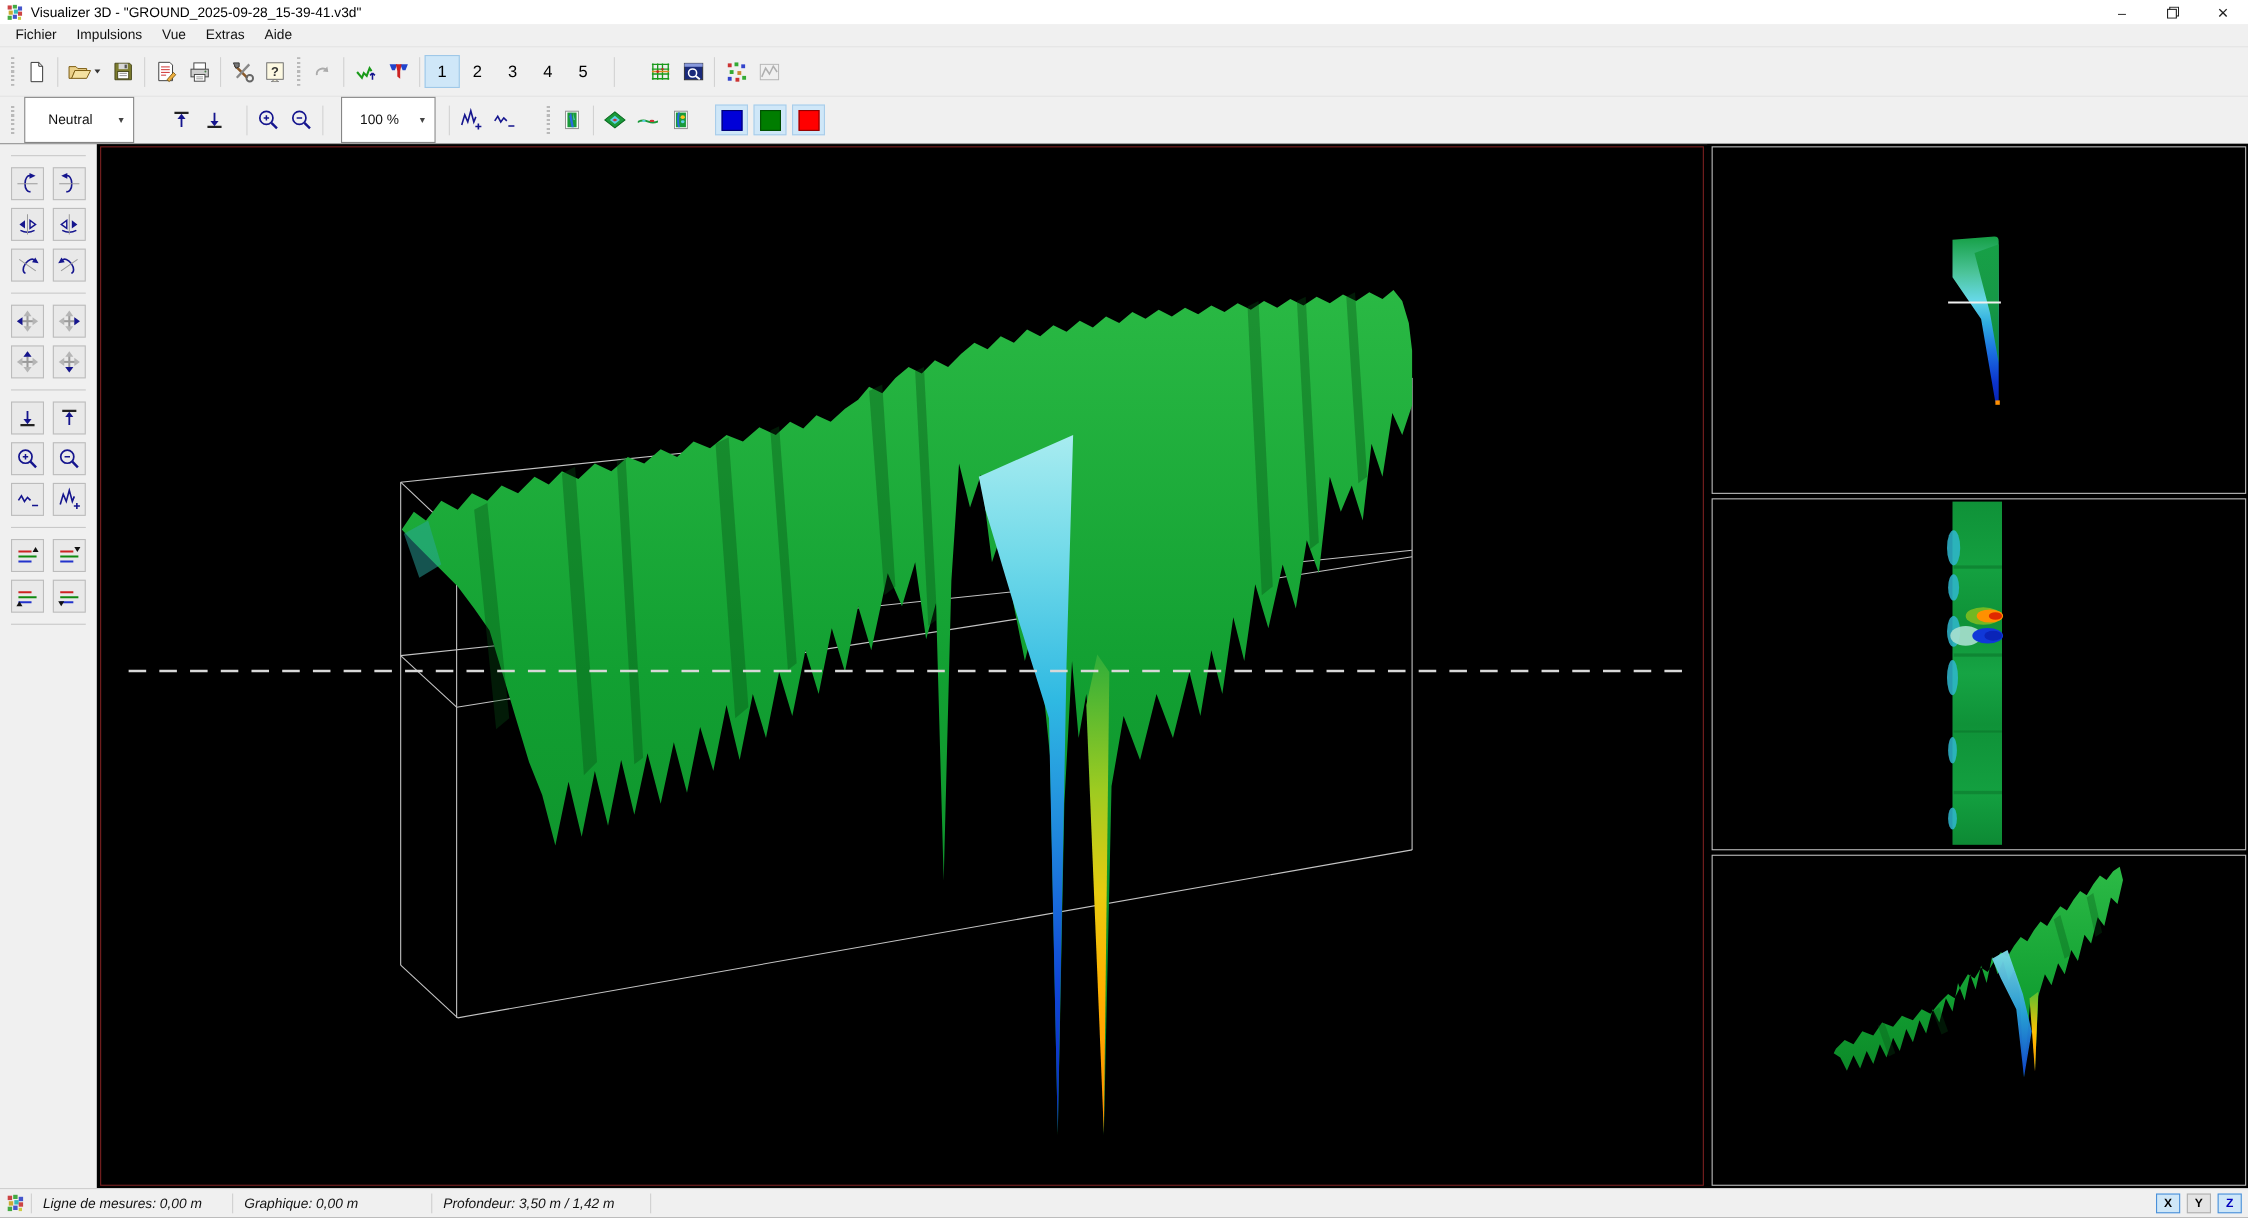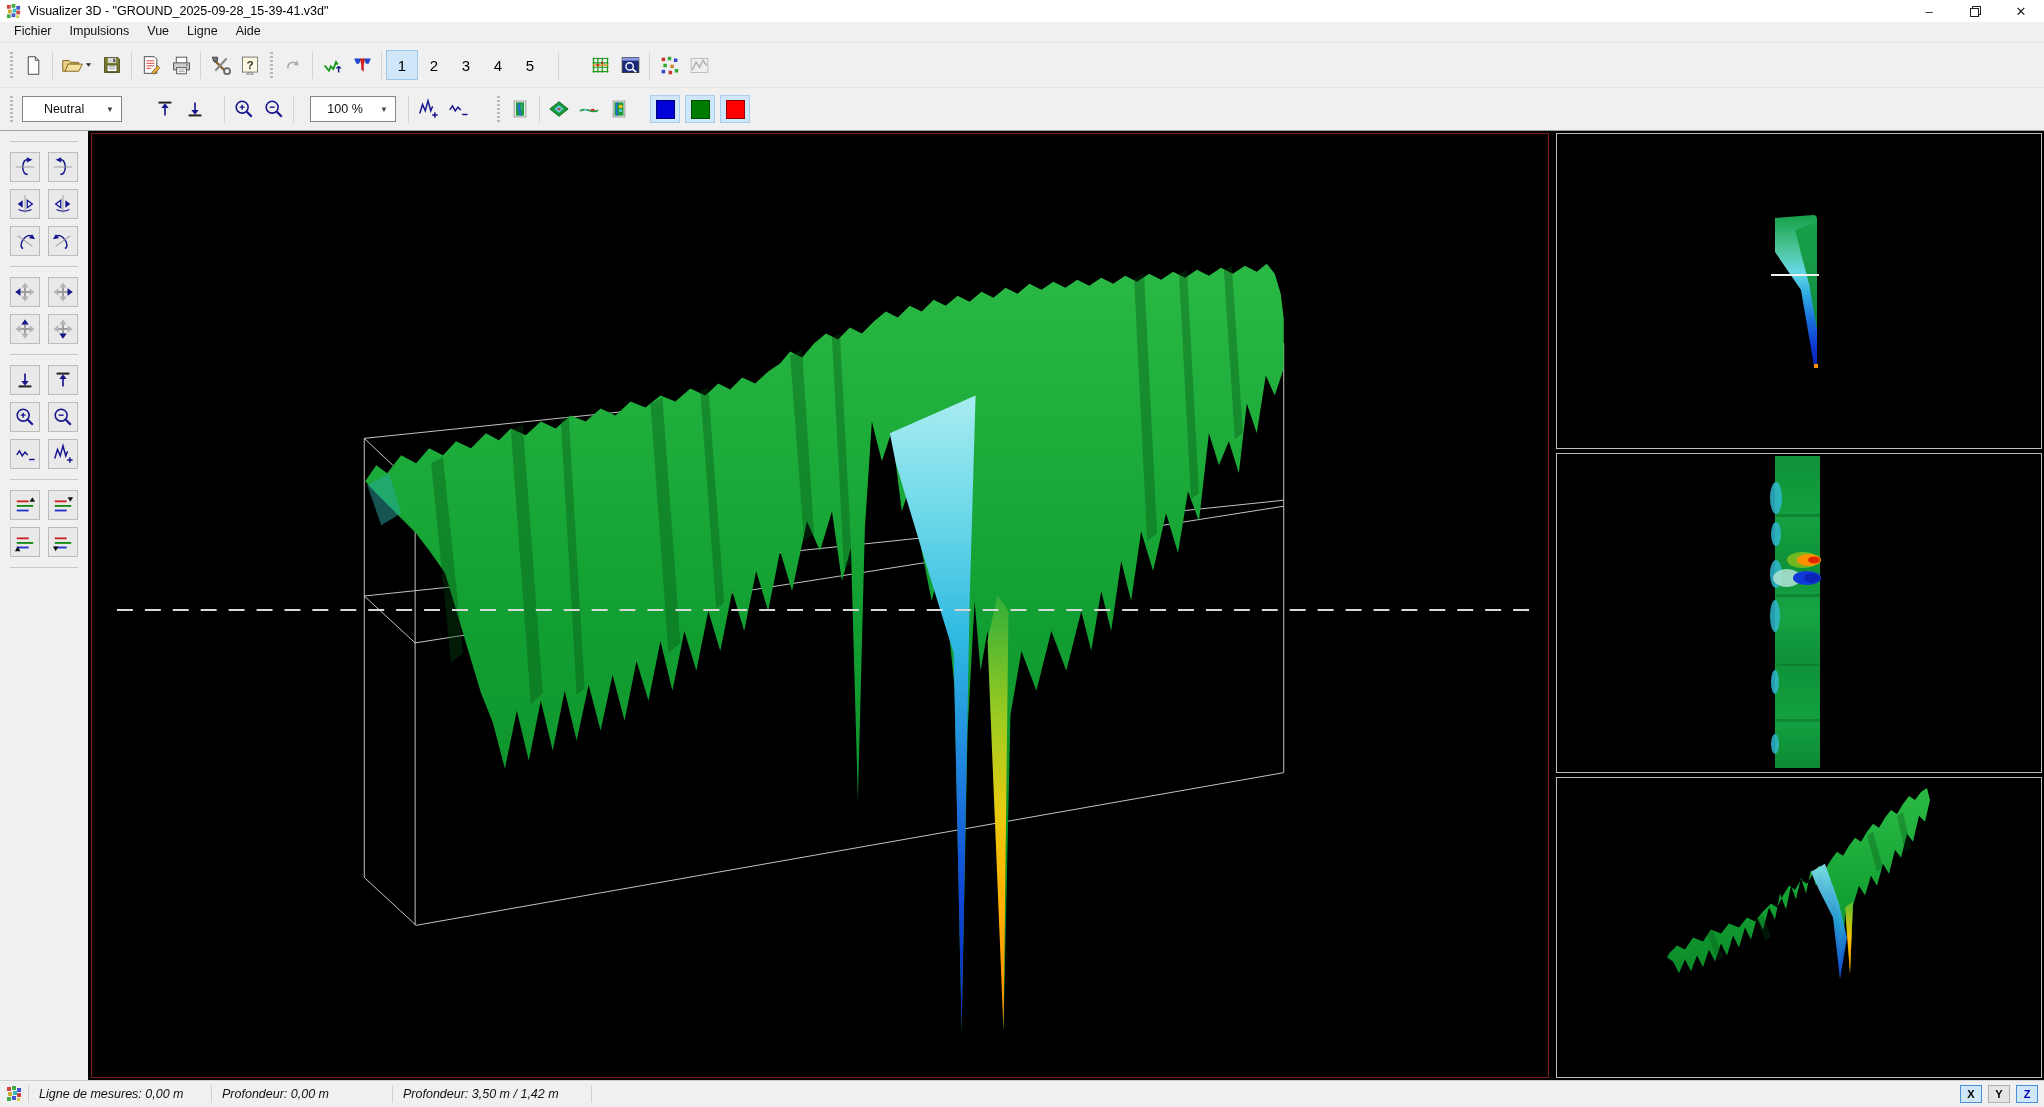--- a/index.html
+++ b/index.html
@@ -20,21 +20,21 @@
   
   .toolbar{display:flex;align-items:center;background:#f0f0f0;flex:0 0 auto;border-top:1px solid #e4e4e4;}
   #toolbar-main{height:44px;padding:0 5px;}
   #toolbar-view{height:42px;padding:0 5px;border-bottom:1px solid #9f9f9f;}
   .gripper{width:3px;height:26px;margin:0 5px;background:repeating-linear-gradient(to bottom,#b9b9b9 0 2px,transparent 2px 4px);}
   .sep{width:1px;height:27px;background:#d2d2d2;margin:0 4px;}
   .tb-btn{width:30px;height:30px;display:flex;align-items:center;justify-content:center;border-radius:2px;flex:0 0 auto;}
   .tb-btn svg{display:block;}
   .num-btn{width:32px;height:30px;display:flex;align-items:center;justify-content:center;font-size:15px;color:#000;}
   .num-btn.sel{background:#cfe7f8;border:1px solid #9fc8e8;box-sizing:border-box;}
-  .combo{height:26px;background:#fff;border:1px solid #868686;display:flex;align-items:center;
+  .combo{height:42px;background:#fff;border:1px solid #868686;display:flex;align-items:center;
          justify-content:space-between;padding:0 7px;box-sizing:border-box;}
   .combo .chev{font-size:8px;color:#444;margin-left:8px;}
   .combo-profile{width:100px;margin-left:4px;}
   .combo-zoom{width:86px;}
   .combo .val{text-align:center;flex:1;}
   .color-btn{width:30px;height:28px;background:#cfe7f8;border:1px solid #a9cdea;display:flex;align-items:center;
              justify-content:center;margin-left:5px;box-sizing:border-box;}
   .swatch{width:17px;height:17px;}
   .sw-blue{background:#0000d8;border:1px solid #000070;}
   .sw-green{background:#007d00;border:1px solid #004d00;}
@@ -156,21 +156,21 @@
         <rect x="0.5" y="2.5" width="8" height="8" fill="#fff" stroke="#222"></rect>
       </svg>
     </span>
     <span class="win-btn">✕</span>
   </div>
 
   <div class="menubar">
     <span class="menu-item">Fichier</span>
     <span class="menu-item">Impulsions</span>
     <span class="menu-item">Vue</span>
-    <span class="menu-item">Ligne</span>
+    <span class="menu-item">Extras</span>
     <span class="menu-item">Aide</span>
   </div>
 
   <div class="toolbar" id="toolbar-main">
     <div class="gripper"></div>
 
     <div class="tb-btn">
       <svg width="21" height="21" viewBox="0 0 24 24">
         <path d="M6 2 H14 L18 6 V22 H6 Z" fill="#fff" stroke="#333"></path>
           <path d="M14 2 V6 H18" fill="none" stroke="#333"></path>
@@ -690,21 +690,21 @@
     </div>
   </div>
 
   <div class="statusbar">
     <svg class="status-icon">
         <use href="#sy-applogo" width="16" height="16"></use>
       </svg>
     <div class="status-sep"></div>
     <span class="status-field f1">Ligne de mesures: 0,00 m</span>
     <div class="status-sep"></div>
-    <span class="status-field f2">Profondeur: 0,00 m</span>
+    <span class="status-field f2">Graphique: 0,00 m</span>
     <div class="status-sep"></div>
     <span class="status-field f3">Profondeur: 3,50 m / 1,42 m</span>
     <div class="status-sep"></div>
     <div class="axis-group">
       <div class="axis-btn axis-on">X</div>
       <div class="axis-btn axis-off">Y</div>
       <div class="axis-btn axis-on axis-z">Z</div>
     </div>
   </div>
 

